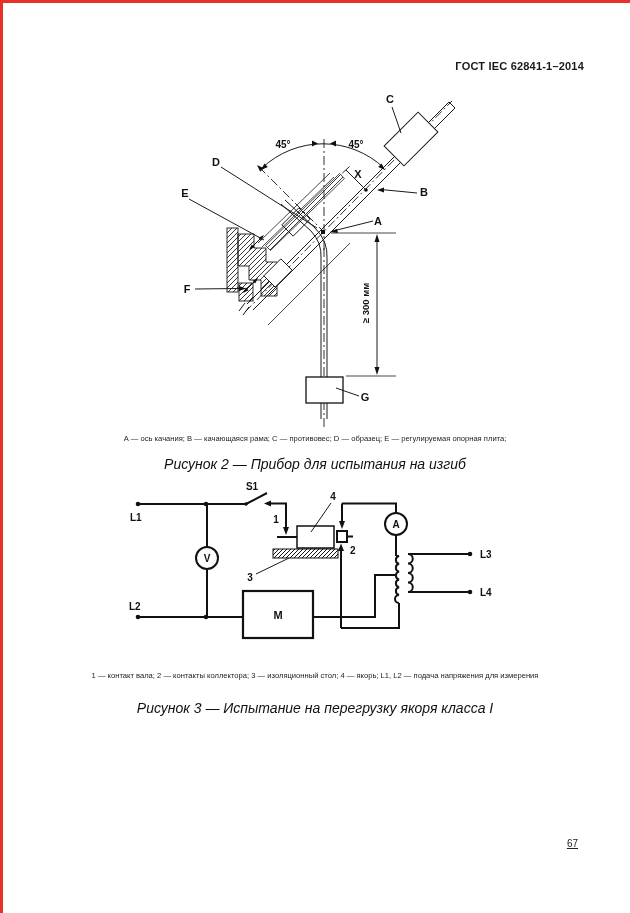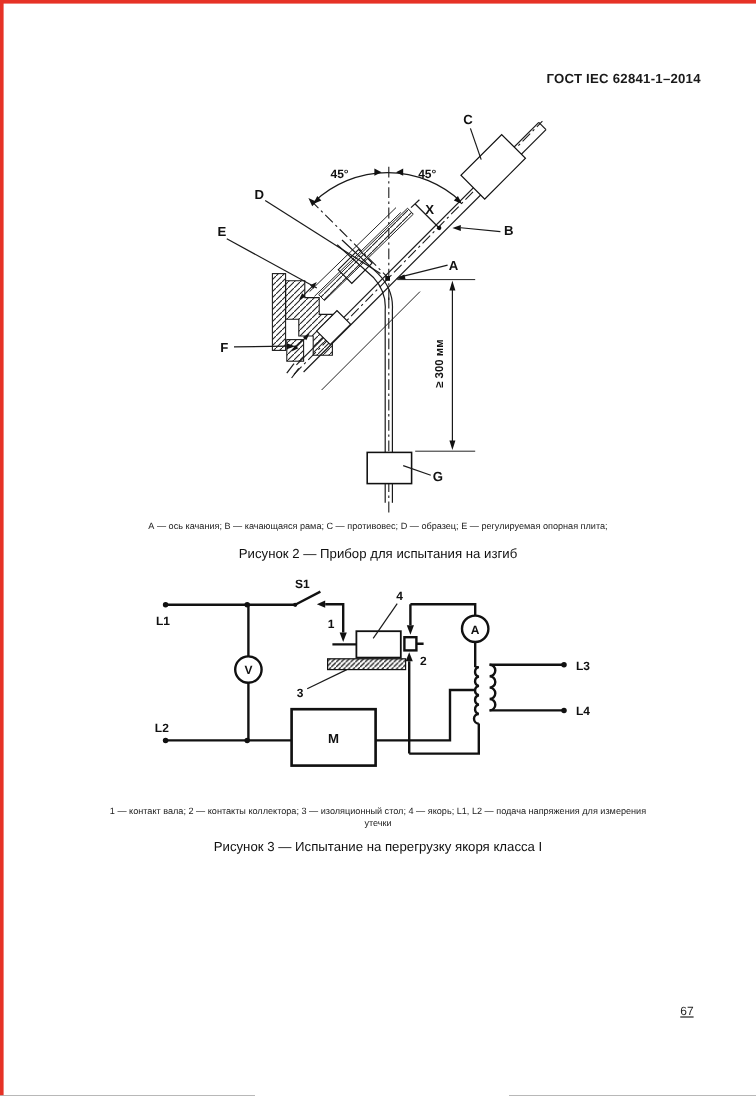--- a/index.html
+++ b/index.html
@@ -19,21 +19,21 @@
   #fig2-svg{top:85px;width:630px;height:350px;}
   #fig3-svg{top:478px;width:630px;height:168px;}
   .caption{
     position:absolute;left:40px;right:40px;text-align:center;
     font-size:7.6px;line-height:10px;color:#222;
   }
   #fig2-caption{top:434px;}
   #fig3-caption{top:646px;margin-top:25px;}
   .figtitle{
     position:absolute;left:40px;right:40px;text-align:center;
-    font-size:11px;color:#111;
+    font-size:14px;color:#111;font-style:italic;
   }
   #fig2-title{top:456px;}
   #fig3-title{top:700px;}
   .pagenum{position:absolute;top:838px;right:52px;font-size:10px;color:#222;text-decoration:underline;}
   svg text{font-family:"Liberation Sans","DejaVu Sans",sans-serif;font-weight:bold;fill:#111;}
   .lbl{font-size:11px;}
   .lbl10{font-size:10px;}
   .ln{stroke:#1a1a1a;stroke-width:1;fill:none;}
   .thin{stroke:#1a1a1a;stroke-width:0.8;fill:none;}
   .dd{stroke:#1a1a1a;stroke-width:0.9;fill:none;stroke-dasharray:9 3 2 3;}
@@ -263,18 +263,17 @@
     </g>
     <g>
       <rect class="box" x="243" y="591" width="70" height="47" stroke-width="2.2"></rect>
       <text x="278" y="619" text-anchor="middle" font-size="11">M</text>
       <polyline class="wire" points="313,617 375,617 375,575 396,575"></polyline>
     </g>
   </svg>
 
   <div class="caption" id="fig3-caption">
     <div>1 — контакт вала; 2 — контакты коллектора; 3 — изоляционный стол; 4 — якорь; L1, L2 — подача напряжения для измерения</div>
-    <div>утечки</div>
   </div>
   <div class="figtitle" id="fig3-title">Рисунок 3 — Испытание на перегрузку якоря класса I</div>
 
   <div class="pagenum">67</div>
 </div>
 
 </body></html>

